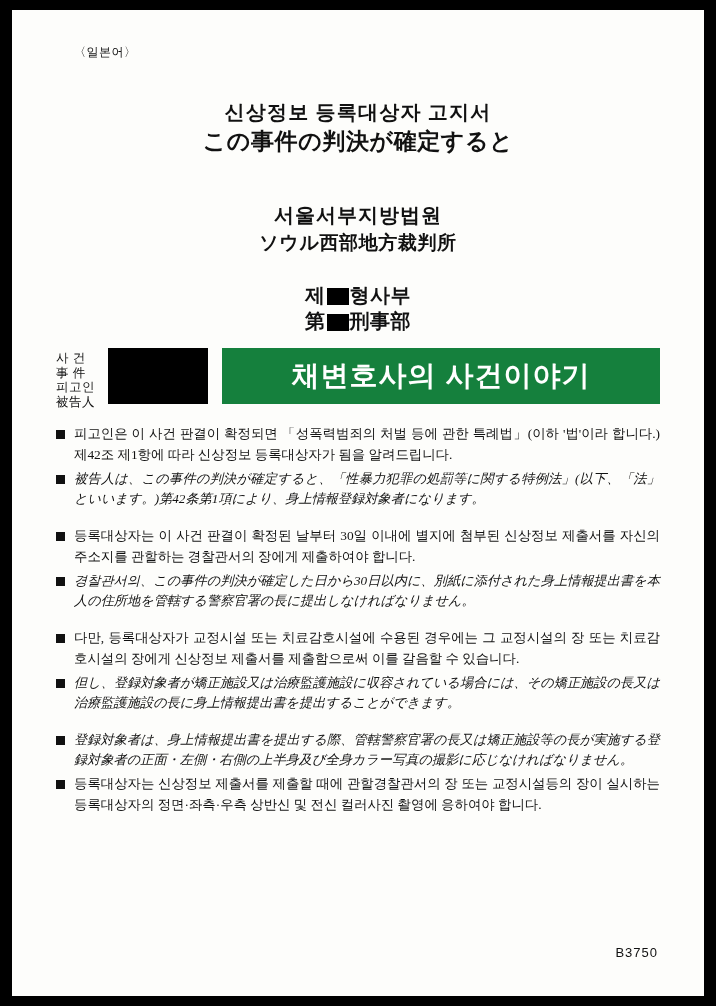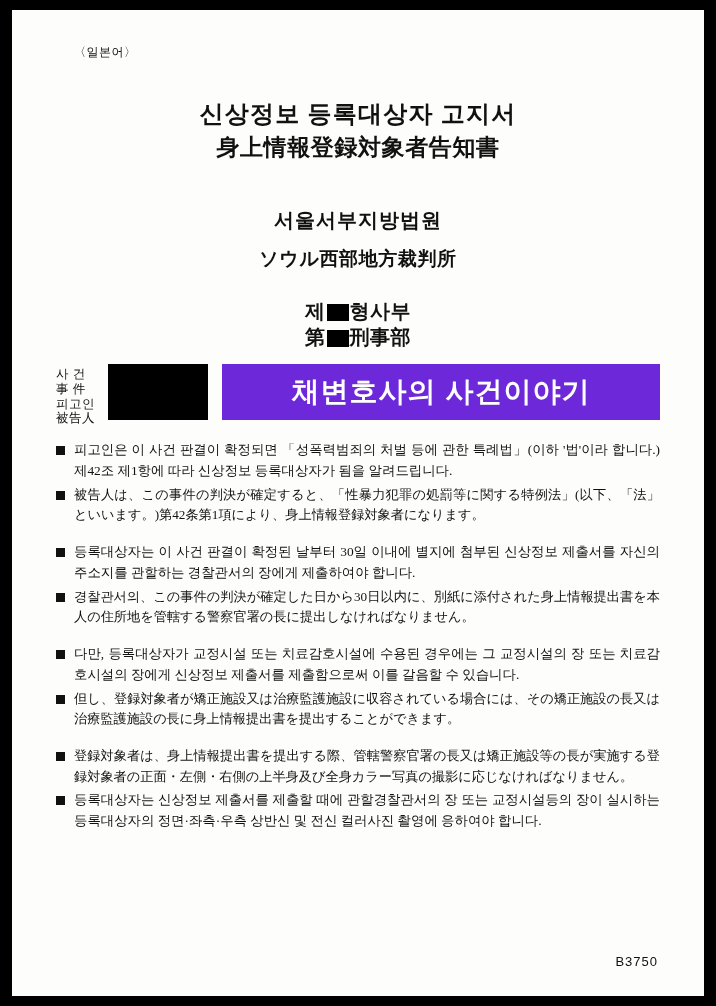--- a/index.html
+++ b/index.html
@@ -33,21 +33,21 @@
     font-size: 12px;
     color: #111;
     letter-spacing: 0.5px;
     margin: 0 0 38px 18px;
   }
   .title-block {
     text-align: center;
     line-height: 1.32;
   }
   .title-ko {
-    font-size: 24px;
+    font-size: 20px;
     font-weight: bold;
     letter-spacing: 1.2px;
     color: #111;
   }
   .title-ja {
     font-size: 23px;
     font-weight: bold;
     letter-spacing: 0.6px;
     color: #111;
     margin-top: 2px;
@@ -61,21 +61,21 @@
     font-size: 20px;
     font-weight: bold;
     letter-spacing: 1px;
     color: #111;
   }
   .court-ja {
     font-size: 19px;
     font-weight: bold;
     letter-spacing: 0.6px;
     color: #111;
-    margin-top: 12px;
+    margin-top: 1px;
   }
   .division-block {
     text-align: center;
     margin-top: 26px;
     line-height: 1.3;
   }
   .division-line {
     font-size: 20px;
     font-weight: bold;
     color: #111;
@@ -107,21 +107,21 @@
     text-align: left;
   }
   .party-labels span { display: block; }
   .party-redaction {
     width: 100px;
     background: #000;
     flex: 0 0 auto;
   }
   .banner {
     flex: 1 1 auto;
-    background: #6d28d9;
+    background: #15803d;
     color: #fff;
     display: flex;
     align-items: center;
     justify-content: center;
     font-size: 28px;
     font-weight: bold;
     letter-spacing: 1px;
     margin-left: 14px;
     font-family: "Liberation Sans", sans-serif;
     text-align: right;
@@ -148,42 +148,43 @@
   .para-text {
     flex: 1 1 auto;
     font-size: 13.4px;
     line-height: 1.56;
     color: #111;
     text-align: justify;
     text-justify: inter-character;
   }
   .para-text.ja {
     font-size: 13.2px;
+    font-style: italic;
   }
   .footer {
     position: absolute;
     right: 46px;
-    bottom: 27px;
+    bottom: 36px;
     font-size: 13px;
     letter-spacing: 1px;
     color: #111;
     font-family: "Liberation Sans", sans-serif;
   }
 </style>
 </head>
 <body>
 
 <div class="page">
   <div class="sheet">
 
     <div class="lang-tag">〈일본어〉</div>
 
     <div class="title-block">
       <div class="title-ko">신상정보 등록대상자 고지서</div>
-      <div class="title-ja">身上情報登録対象者告知書</div>
+      <div class="title-ja">この事件の判決が確定すると</div>
     </div>
 
     <div class="court-block">
       <div class="court-ko">서울서부지방법원</div>
       <div class="court-ja">ソウル西部地方裁判所</div>
     </div>
 
     <div class="division-block">
       <span class="division-line">
         <span>제</span><span class="redact-inline"></span><span>형사부</span>

